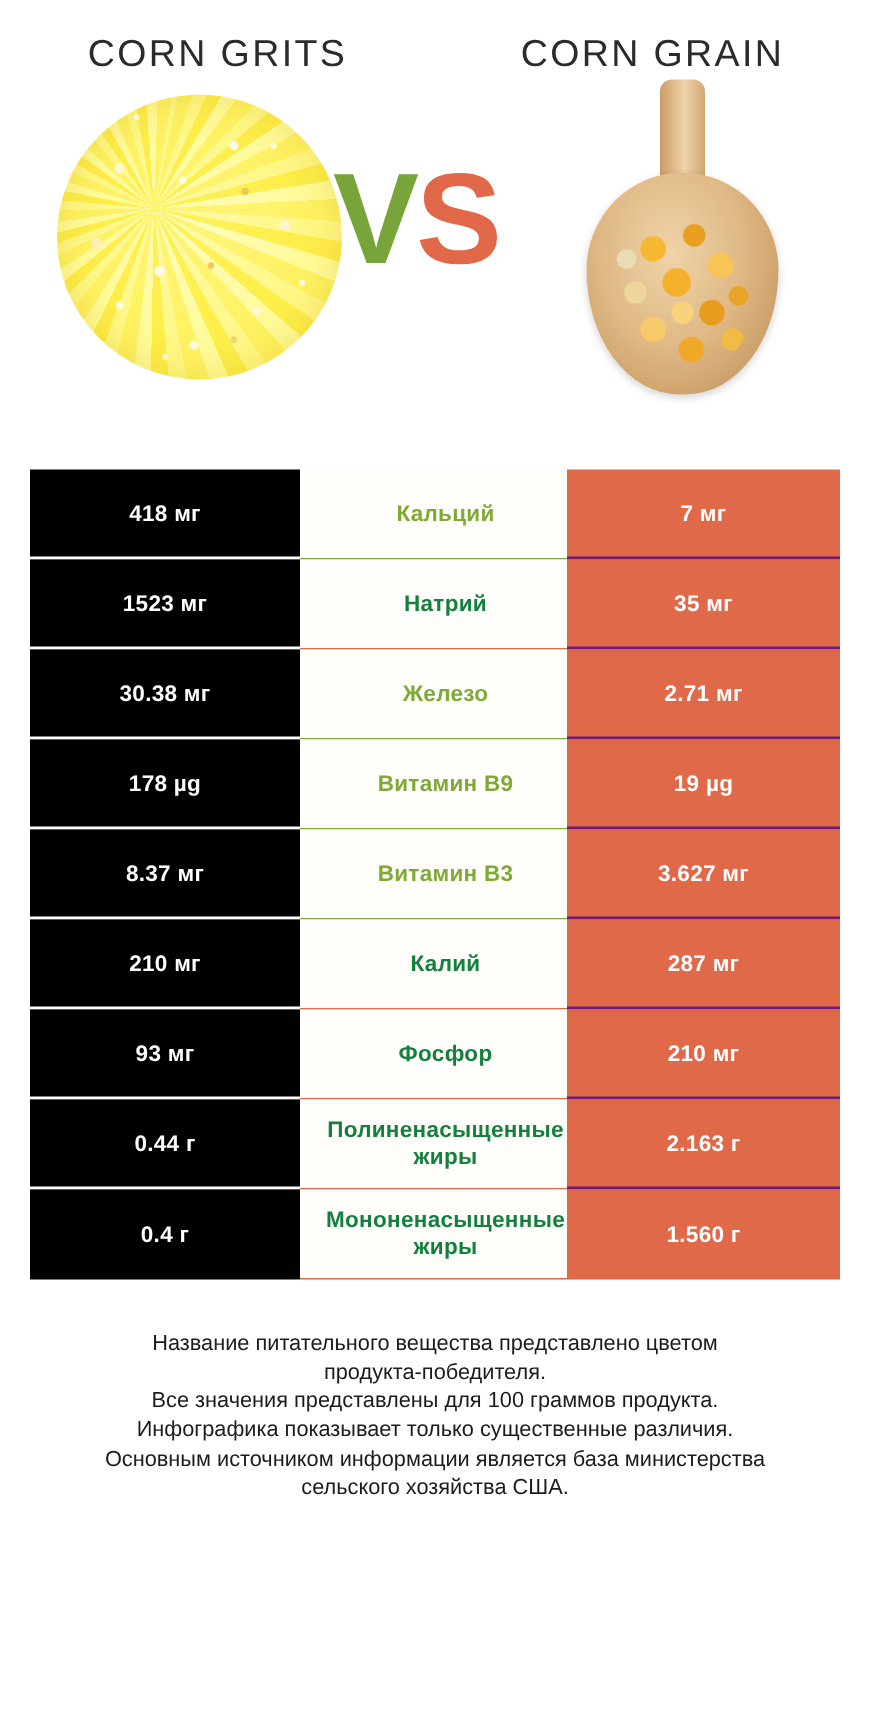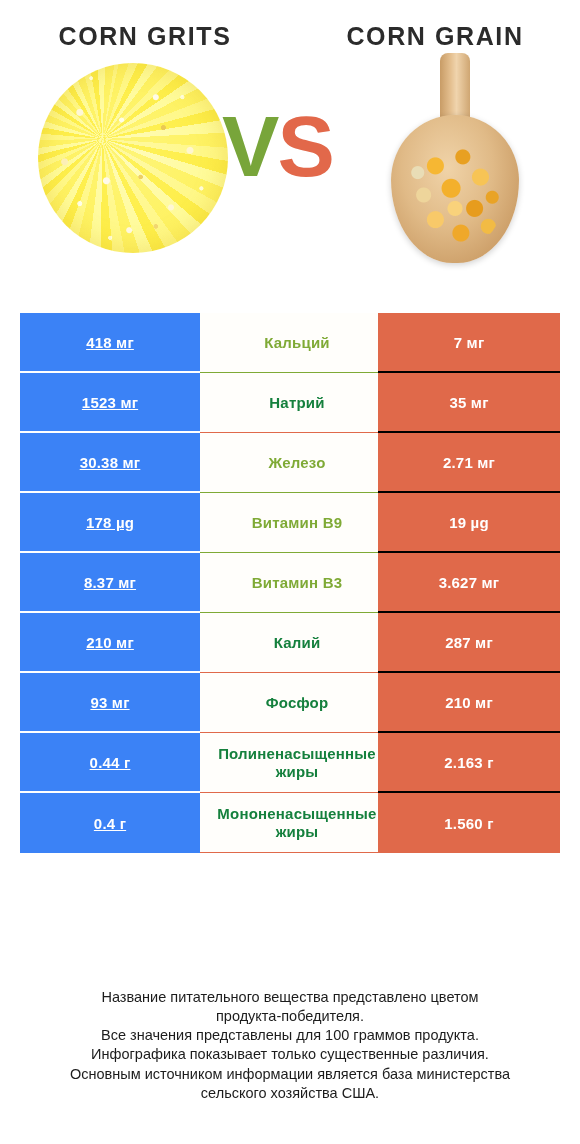--- a/index.html
+++ b/index.html
@@ -21,21 +21,21 @@
     position: relative;
     height: 300px;
   }
   .title-row {
     display: flex;
     padding-top: 22px;
   }
   .title {
     font-family: "Liberation Sans", sans-serif;
     font-size: 25px;
-    font-weight: 700;
+    font-weight: 400;
     letter-spacing: 1.6px;
     color: #2b2b2b;
     text-align: center;
     white-space: nowrap;
   }
   .title-left { width: 290px; }
   .title-right { width: 290px; }
 
   
   .products {
@@ -161,30 +161,29 @@
     display: flex;
     align-items: center;
     justify-content: center;
     box-sizing: border-box;
     font-size: 15px;
     font-weight: 700;
     letter-spacing: .2px;
   }
   .cell-left {
     width: 180px;
-    background: #3b82f6;
+    background: #000000;
     color: #ffffff;
     border-bottom: 2px solid #ffffff;
-    text-decoration: underline;
   }
   .cell-right {
     width: 182px;
     background: #e0694a;
     color: #ffffff;
-    border-bottom: 2px solid #000000;
+    border-bottom: 2px solid #701a75;
   }
   .cell-mid {
     width: 178px;
     background: #fffefb;
     text-align: center;
     line-height: 1.15;
     overflow: hidden;
     white-space: nowrap;
     flex-direction: column;
     font-size: 15px;
@@ -199,21 +198,21 @@
     color: #15803d;
     border-bottom: 1px solid #e0694a;
   }
   .row:last-child .cell-left,
   .row:last-child .cell-right { border-bottom: none; }
 
   
   .footer {
     position: absolute;
     left: 0;
-    top: 988px;
+    top: 887px;
     width: 580px;
     text-align: center;
     font-size: 14.5px;
     line-height: 1.32;
     color: #1c1c1c;
     font-weight: 400;
     padding: 0 18px;
     box-sizing: border-box;
   }
   .footer p { margin: 0; }

